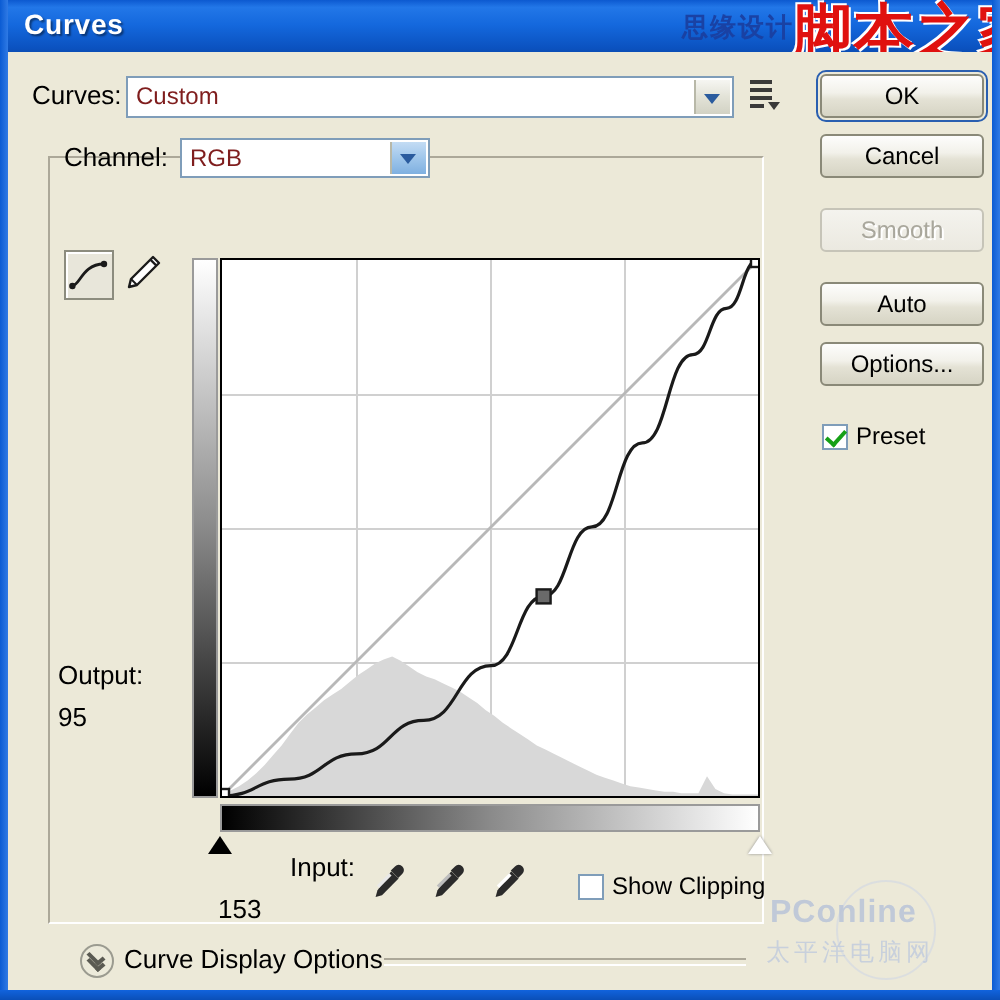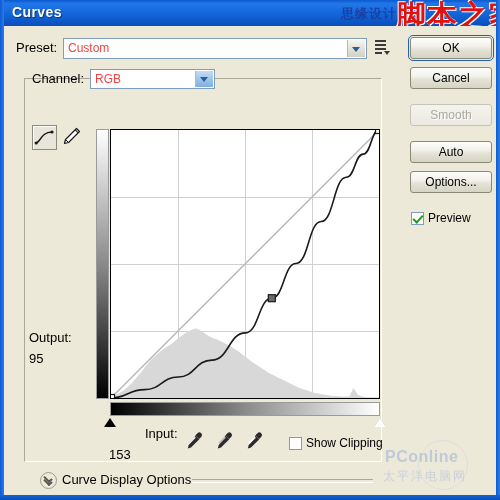--- a/index.html
+++ b/index.html
@@ -131,21 +131,21 @@
     white-space: nowrap;
   }
 
   
   .combo {
     position: absolute;
     background: #ffffff;
     border: 1px solid #7f9db9;
     box-sizing: border-box;
     font-size: 12px;
-    color: #ef4444;
+    color: #7f1d1d;
   }
   .combo .cval {
     position: absolute;
     left: 4px; top: 2px;
     font-size: 12px;
   }
   .combo .carrow {
     position: absolute;
     right: 1px; top: 1px;
     width: 17px; bottom: 1px;
@@ -384,21 +384,21 @@
   <div id="titlebar">
     <div id="title-text">Curves</div>
     <div class="wm-cn-blue">思缘设计</div>
     <div class="wm-red-big">脚本之家</div>
     <div class="wm-mis">MIS</div>
   </div>
   <div class="wm-red-small">www.jb51.net</div>
 
   <div id="body">
 
-    <div class="lbl" style="left:12px; top:14px;">Preset:</div>
+    <div class="lbl" style="left:12px; top:14px;">Curves:</div>
     <div class="combo" id="preset-combo">
       <span class="cval">Custom</span>
       <span class="carrow"></span>
     </div>
     <div id="preset-menu-icon">
       <i></i>
         <i></i>
         <i></i>
         <i></i>
         <u></u>
@@ -492,21 +492,21 @@
     <div id="cdo-rule"></div>
 
     <div class="btn" id="ok-btn">OK</div>
     <div class="btn" id="cancel-btn">Cancel</div>
     <div class="btn" id="smooth-btn">Smooth</div>
     <div class="btn" id="auto-btn">Auto</div>
     <div class="btn" id="options-btn">Options...</div>
 
     <div class="chk-wrap" id="preview-wrap">
       <span class="chk checked" id="preview-box"></span>
-      <span class="chk-lbl">Preview</span>
+      <span class="chk-lbl">Preset</span>
     </div>
 
   </div>
 
   <div class="wm-globe"></div>
   <div class="wm-pconline">PConline</div>
   <div class="wm-pconline-cn">太平洋电脑网</div>
 
 </div>
 

